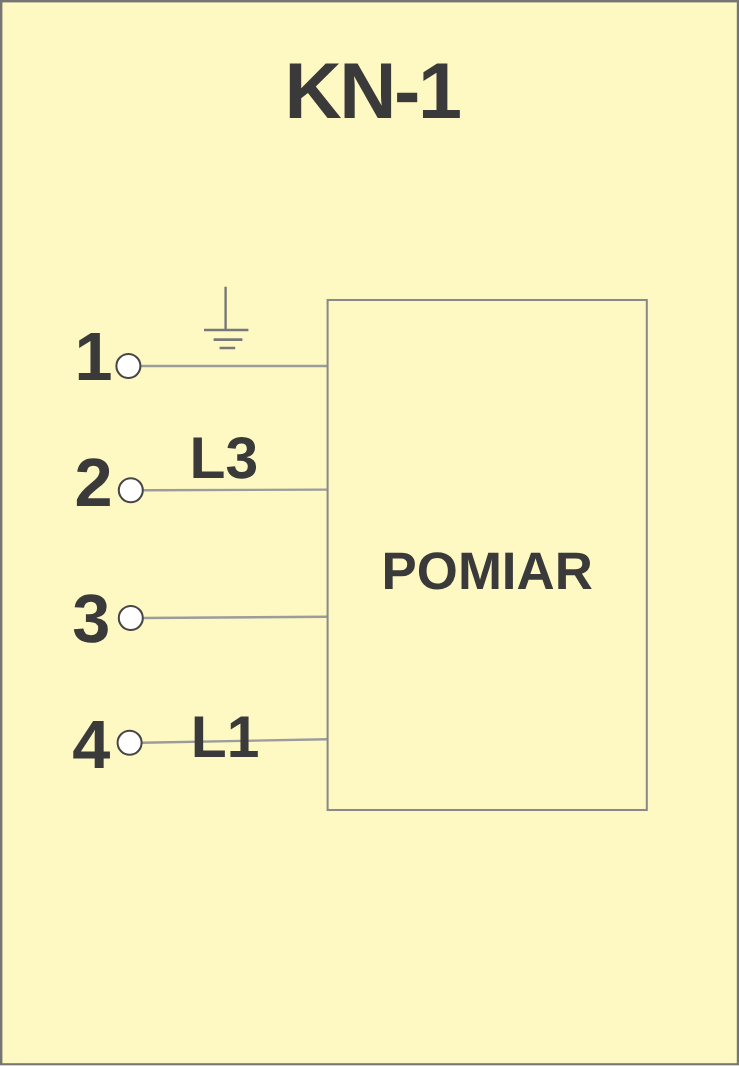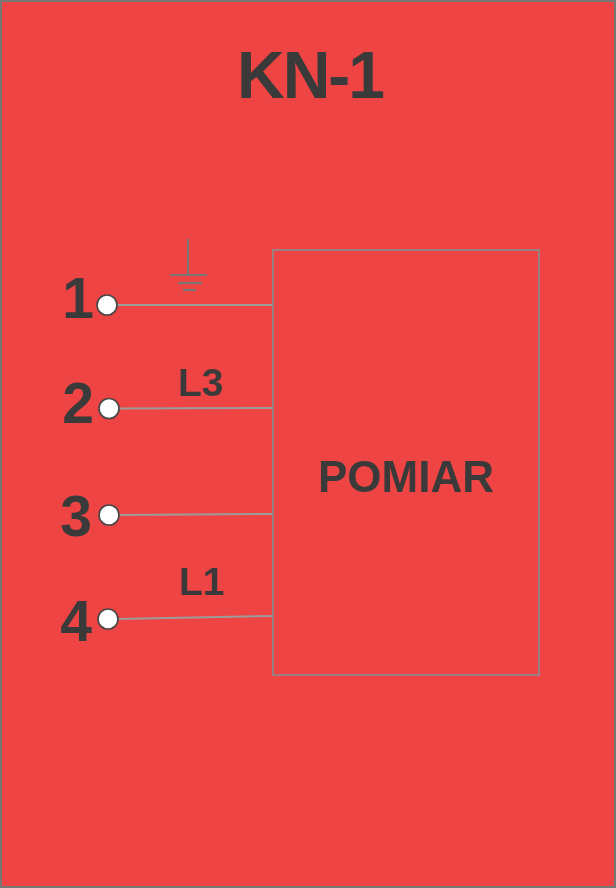--- a/index.html
+++ b/index.html
@@ -7,21 +7,21 @@
     padding: 0;
     background: #ffffff;
     font-family: "Liberation Sans", sans-serif;
   }
   .page {
     position: relative;
     width: 616px;
     height: 888px;
     box-sizing: border-box;
     border: 2px solid #757575;
-    background: #ef4444;
+    background: #fef9c3;
     overflow: hidden;
     text-decoration: underline;
   }
   .gfx {
     position: absolute;
     left: 0;
     top: 0;
     width: 616px;
     height: 888px;
     display: block;
@@ -46,27 +46,26 @@
     width: 44px;
     text-align: center;
     font-size: 57px;
     line-height: 57px;
   }
   .num-1 { left: 54px; top: 268px; }
   .num-2 { left: 54px; top: 373px; }
   .num-3 { left: 52px; top: 486px; }
   .num-4 { left: 52px; top: 591px; }
   .phase-label {
-    font-size: 39px;
+    font-size: 49px;
     line-height: 47px;
-    margin-left: 20px;
   }
   .lab-l3 { left: 156px; top: 357px; }
   .lab-l2 { left: 156px; top: 460px; }
-  .lab-l1 { left: 157px; top: 556px; }
+  .lab-l1 { left: 157px; top: 590px; }
   .box-label {
     left: 271px;
     top: 433px;
     width: 266px;
     text-align: center;
     font-size: 44px;
     line-height: 44px;
     margin-top: 20px;
   }
 </style>

